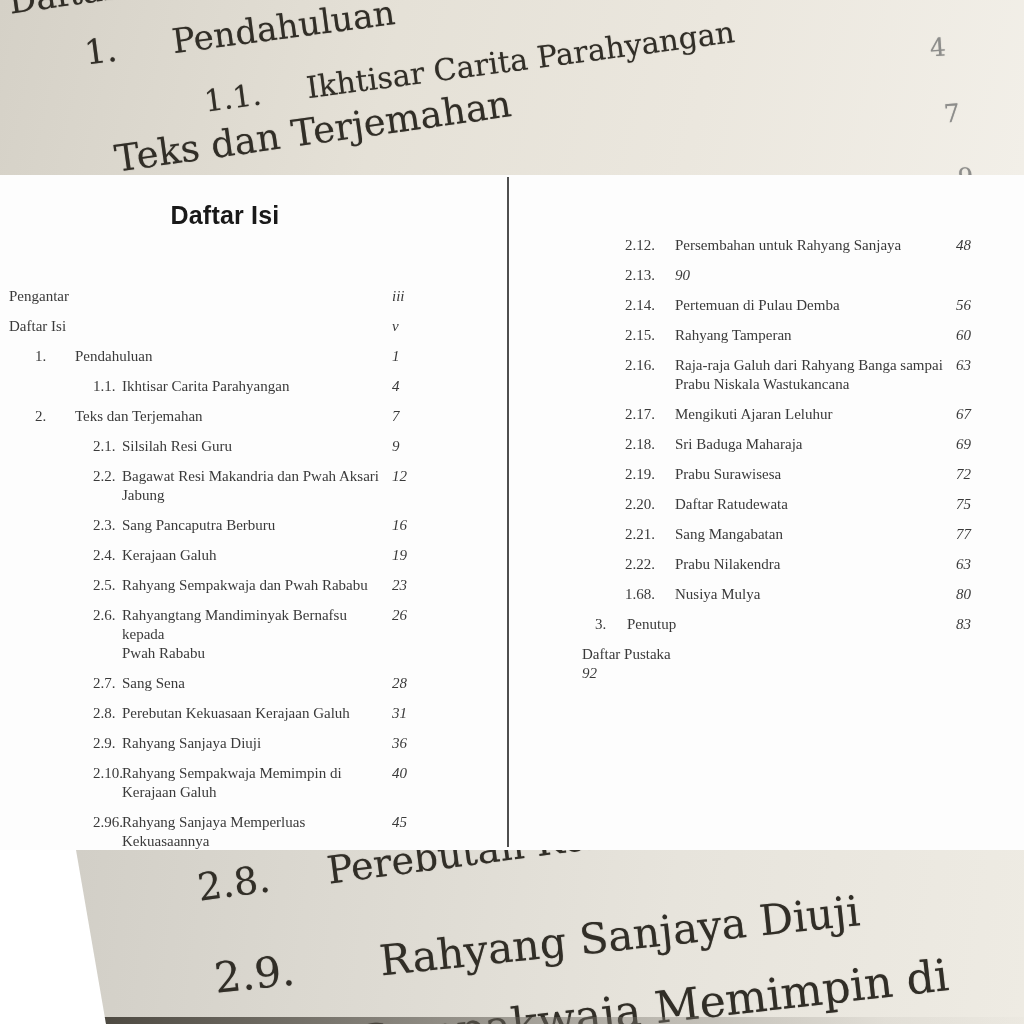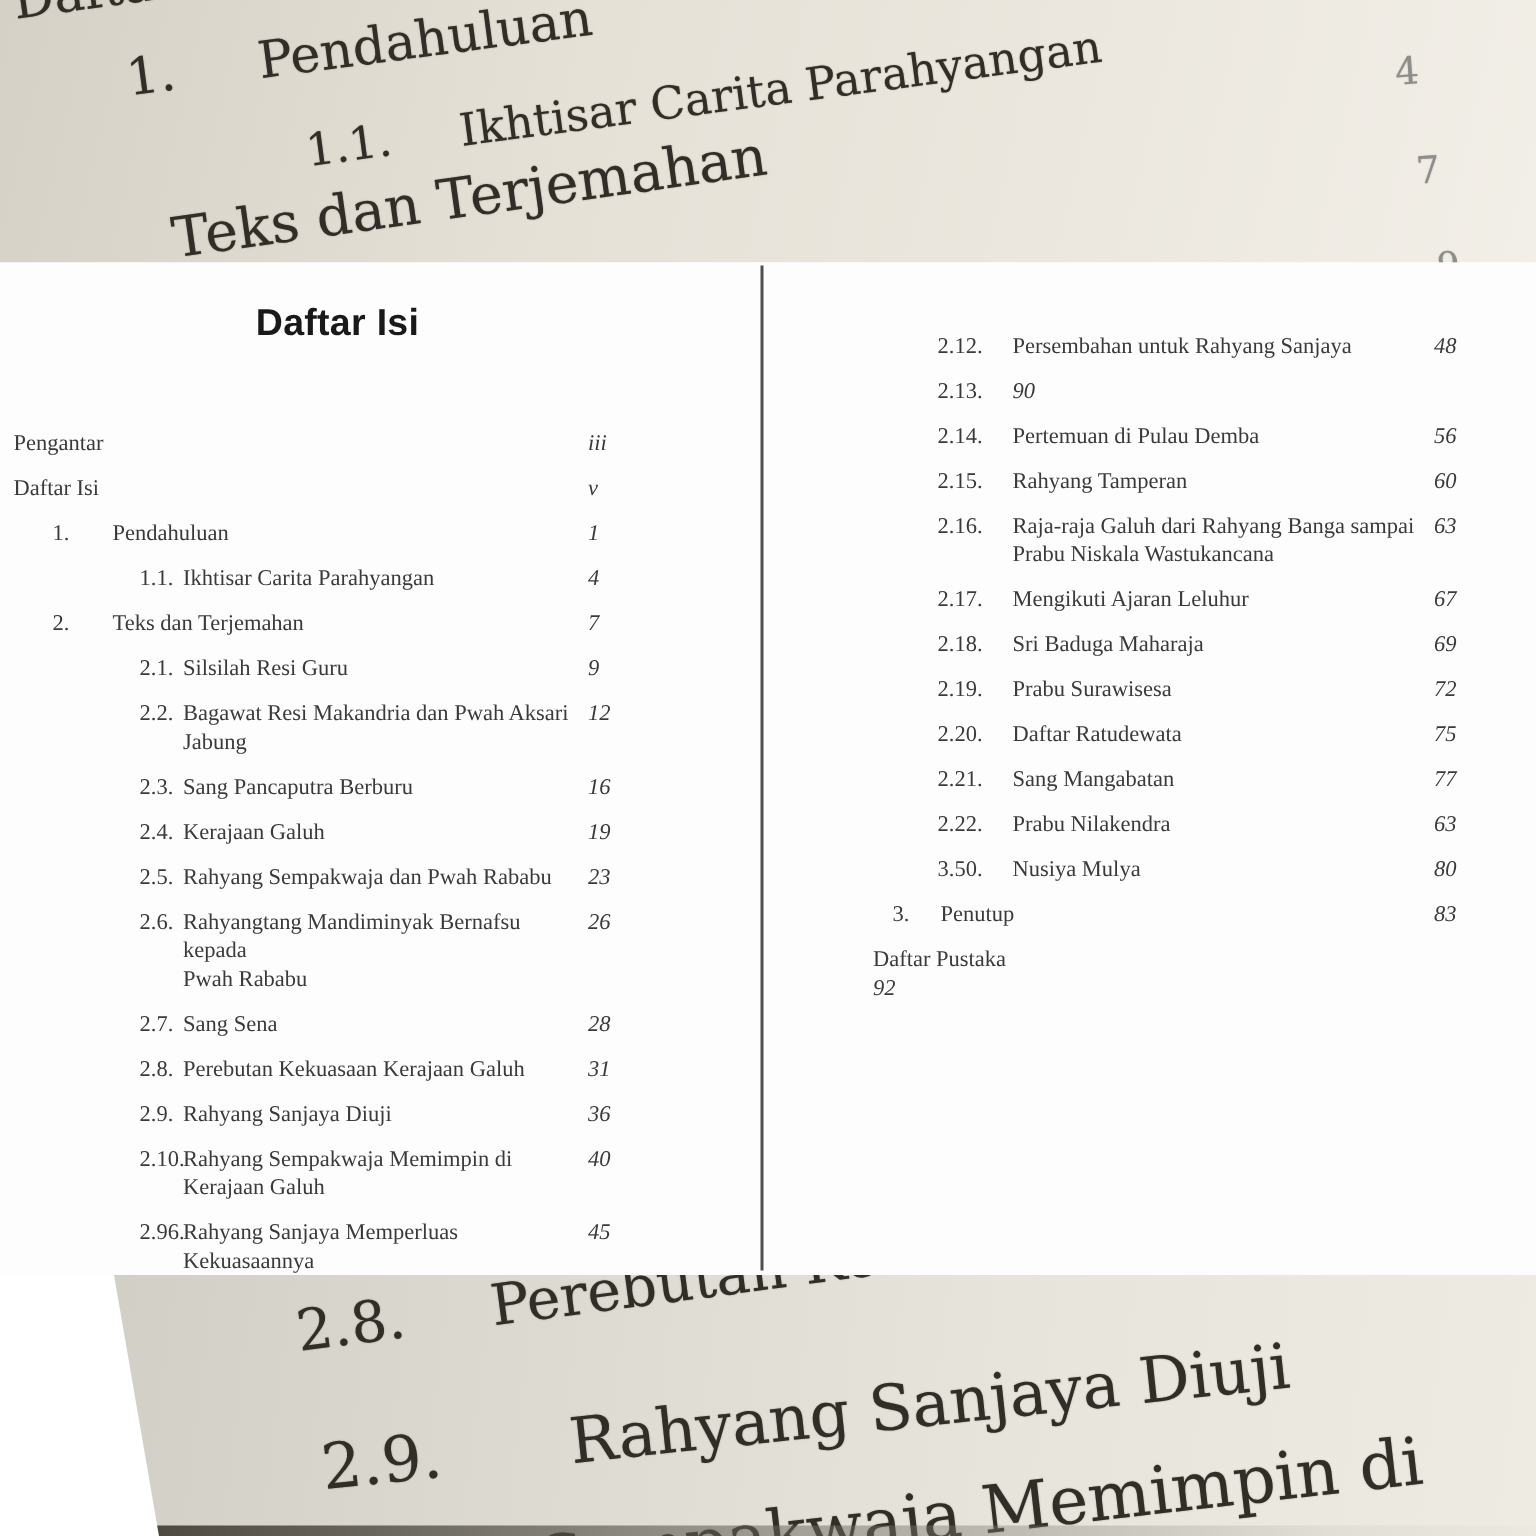--- a/index.html
+++ b/index.html
@@ -35,21 +35,21 @@
   #pb-l29{left:212px;top:104px;font-size:42px;gap:86px;transform:rotate(-6deg);}
   #pb-l210{left:148px;top:190px;font-size:44px;transform:rotate(-6.5deg);}
 
   
   #panel{position:absolute;left:0;top:175px;width:1024px;height:675px;background:#fdfdfd;}
   #divider{position:absolute;left:507px;top:2px;width:2px;height:670px;background:#4f4f4f;}
   #toc-title{position:absolute;left:0;top:27px;width:450px;text-align:center;
     font-family:"Liberation Sans",sans-serif;font-weight:700;font-size:25px;line-height:26px;
     color:#191919;letter-spacing:.2px;}
   #col-left{position:absolute;left:0;top:112px;width:432px;}
-  #col-right{position:absolute;left:520px;top:47px;width:470px;}
+  #col-right{position:absolute;left:520px;top:61px;width:470px;}
 
   .row{display:flex;align-items:flex-start;margin-bottom:11px;
     font-size:15px;line-height:19px;color:#3a3a3a;}
   .num{flex:0 0 auto;}
   .label{flex:1;padding-right:6px;}
   .page{flex:0 0 auto;font-style:italic;}
 
   #col-left .page{width:40px;}
   #col-left .i0{padding-left:9px;}
   #col-left .i1{padding-left:35px;}  #col-left .i1 .num{width:40px;}
@@ -215,21 +215,21 @@
           <span class="num">2.21.</span>
           <span class="label">Sang Mangabatan</span>
           <span class="page">77</span>
         </div>
         <div class="row i2">
           <span class="num">2.22.</span>
           <span class="label">Prabu Nilakendra</span>
           <span class="page">63</span>
         </div>
         <div class="row i2">
-          <span class="num">3.50.</span>
+          <span class="num">1.68.</span>
           <span class="label">Nusiya Mulya</span>
           <span class="page">80</span>
         </div>
         <div class="row i1">
           <span class="num">3.</span>
           <span class="label">Penutup</span>
           <span class="page">83</span>
         </div>
         <div class="row i0">
           <span class="label">Daftar Pustaka</span>

